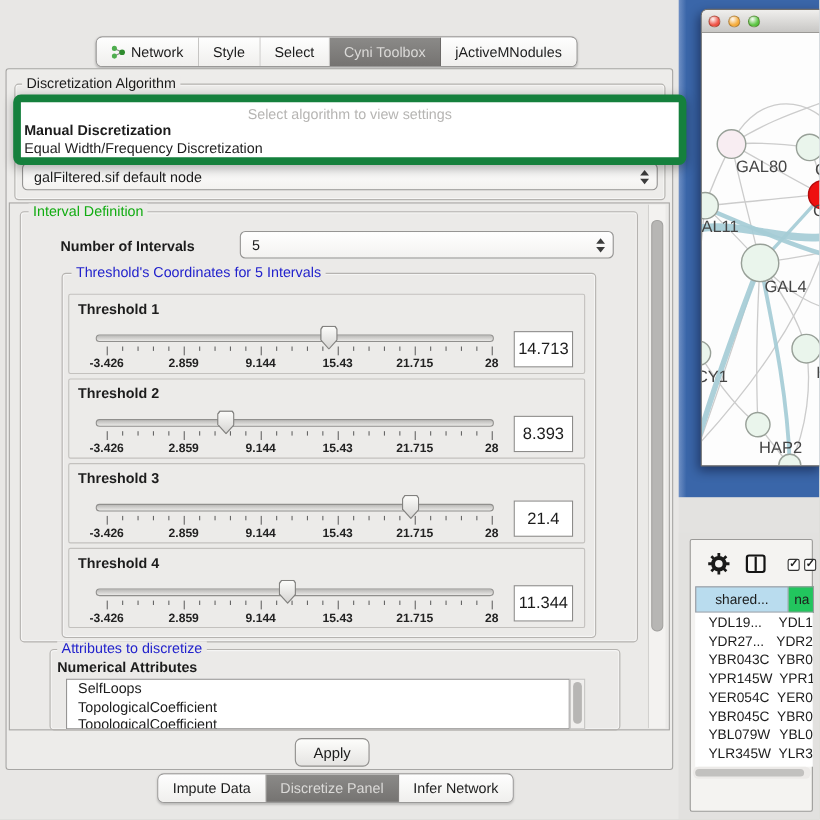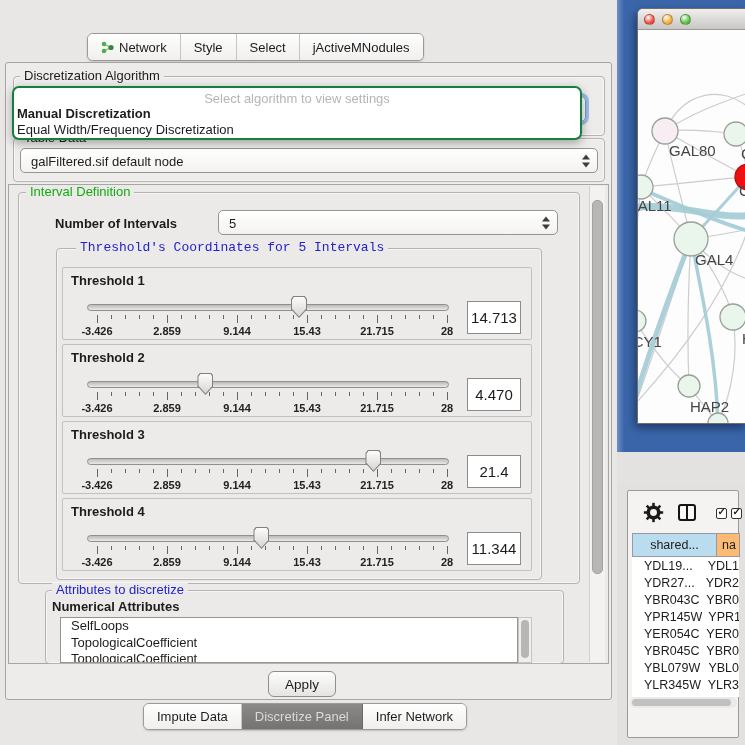--- a/index.html
+++ b/index.html
@@ -35,40 +35,40 @@
 
   .algo-group{left:13px;top:76px;width:590px;height:58px;}
   .algo-title{left:20px;top:69px;}
   .combo{position:absolute;background:linear-gradient(#ffffff,#f3f2f0);border:1px solid #969594;border-radius:5px;box-sizing:border-box;}
   .combo-text{position:absolute;left:10px;top:50%;transform:translateY(-50%);white-space:nowrap;}
   .spinner{position:absolute;right:7px;top:50%;transform:translateY(-50%);width:8px;height:13px;}
   .spinner:before{content:"";position:absolute;left:0;top:0;border-left:4px solid transparent;border-right:4px solid transparent;border-bottom:5px solid #3c3c3c;}
   .spinner:after{content:"";position:absolute;left:0;bottom:0;border-left:4px solid transparent;border-right:4px solid transparent;border-top:5px solid #3c3c3c;}
   .algo-combo{left:20px;top:96px;width:566px;height:26px;z-index:5;border-color:#6a96d6;box-shadow:0 0 0 3px rgba(110,160,225,.65);}
 
-  .popup{position:absolute;left:12px;top:86px;width:566px;height:50px;background:#ffffff;border:2px solid #15803d;border-radius:7px;
-         box-shadow:0 3px 10px rgba(0,0,0,.32);z-index:30;}
+  .popup{position:absolute;left:12px;top:86px;width:566px;height:50px;background:#ffffff;border:7px solid #15803d;border-radius:7px;
+         box-shadow:0 3px 10px rgba(0,0,0,.32);z-index:30;padding-left:32px;}
   .popup-ph{position:absolute;left:0;right:0;top:3px;text-align:center;color:#b6b5b3;}
   #popup-options{position:absolute;left:3px;top:18px;right:3px;}
   .popup-opt{line-height:15.5px;white-space:nowrap;}
 
   .td-group{left:13px;top:138px;width:590px;height:42px;}
   .td-title{left:20px;top:131px;}
   .td-combo{left:20px;top:148px;width:578px;height:25px;}
 
   .scrollpane{left:8px;top:184px;width:601px;height:480px;background:#ebeae8;border:1px solid #a7a6a4;box-sizing:border-box;}
   .vscroll{left:589px;top:186px;width:15px;height:476px;background:#f3f2f0;border-left:1px solid #d2d1cf;}
   .vthumb{position:absolute;left:2px;top:14px;width:9px;height:372px;background:#b7b6b4;border:1px solid #a3a2a0;border-radius:5px;}
 
   .interval-group{left:18px;top:192px;width:560px;height:390px;}
   .ig-title{left:26px;top:185px;}
   .noi-label{position:absolute;left:55px;top:216px;font-weight:bold;}
   .noi-combo{left:218px;top:210px;width:340px;height:25px;}
   .thr-group{left:56px;top:248px;width:484px;height:330px;}
-  .thr-title{left:76px;top:241px;font-family:Liberation Mono, monospace;}
+  .thr-title{left:65px;top:241px;}
 
   .th-row{position:absolute;left:62px;width:470px;height:73px;background:#ecebe9;border:1px solid #c3c1be;border-radius:2px;box-sizing:border-box;}
   .th-label{position:absolute;left:8px;top:5px;font-weight:bold;text-align:center;}
   .th-track{position:absolute;left:24px;top:36px;width:362px;height:7px;border-radius:4px;background:linear-gradient(#bbbab8,#eae9e7);border:1px solid #908f8d;box-sizing:border-box;}
   .th-ticks{position:absolute;left:34px;top:47px;width:350px;height:9px;}
   .tick{position:absolute;top:0;width:1px;background:#666;}
   .tick.major{height:8px;}
   .tick.minor{height:4px;}
   .th-ticklabels{position:absolute;left:34px;top:57px;width:350px;height:13px;}
   .ticklabel{position:absolute;transform:translateX(-50%);font-size:11px;font-weight:bold;white-space:nowrap;color:#222;}
@@ -103,21 +103,21 @@
   .tp-body{left:617px;top:484px;width:128px;height:261px;background:#e2e1df;}
   .tp-inner{position:absolute;left:10px;top:6px;width:112px;height:248px;background:#f4f3f1;border:1px solid #9b9a98;border-radius:2px;box-sizing:border-box;}
   .gear{position:absolute;left:15px;top:11px;width:21px;height:21px;}
   .split-icon{position:absolute;left:50px;top:13px;width:18px;height:17px;border:2px solid #141414;border-radius:3px;box-sizing:border-box;background:#f8f7f5;}
   .split-icon:before{content:"";position:absolute;left:50%;top:0;bottom:0;width:2px;margin-left:-1px;background:#141414;}
   .cb{position:absolute;top:17px;width:11px;height:11px;border:1.5px solid #333;border-radius:2px;background:#fff;box-sizing:border-box;}
   .cb:after{content:"\2713";position:absolute;left:0.5px;top:-3.5px;font-size:10px;font-weight:bold;color:#222;}
   .cb1{left:88px;} .cb2{left:103px;}
   .tp-header{position:absolute;left:4px;top:42px;height:24px;display:flex;}
   .th-c1{width:85px;border:1px solid #9a999f;box-sizing:border-box;display:flex;align-items:center;justify-content:center;font-size:12.5px;}
-  .th-c2{width:23px;background:#fdba74;border:1px solid #9a999f;border-left:none;box-sizing:border-box;display:flex;align-items:center;padding-left:5px;font-size:12.5px;overflow:hidden;}
+  .th-c2{width:23px;background:#22c55e;border:1px solid #9a999f;border-left:none;box-sizing:border-box;display:flex;align-items:center;padding-left:5px;font-size:12.5px;overflow:hidden;}
   #tp-rows{position:absolute;left:4px;top:66px;width:107px;height:140px;overflow:hidden;background:#fff;}
   .tp-row{height:17px;display:flex;align-items:center;font-size:12.5px;}
   .tp-c1{width:85px;padding-left:12px;box-sizing:border-box;white-space:nowrap;}
   .tp-c2{padding-left:6px;white-space:nowrap;}
   .tp-hscroll{position:absolute;left:2px;top:206px;width:107px;height:11px;background:#eceae8;border-radius:5px;}
   .tp-hthumb{position:absolute;left:2px;top:2px;width:99px;height:7px;background:#c2c1bf;border-radius:4px;}
 </style>
 </head>
 <body>
 
@@ -137,20 +137,23 @@
             <circle cx="10" cy="6.5" r="2.6" fill="#2e8b2e"></circle>
           </svg>
         </span>
         <span>Network</span>
       </div>
       <div class="tab">
         <span>Style</span>
       </div>
       <div class="tab">
         <span>Select</span>
+      </div>
+      <div class="tab active">
+        <span>Cyni Toolbox</span>
       </div>
       <div class="tab">
         <span>jActiveMNodules</span>
       </div>
     </div>
 
   <div class="abs main-panel"></div>
 
   <div class="groupbox algo-group"></div>
   <span class="group-title algo-title">Discretization Algorithm</span>
@@ -413,21 +416,21 @@
         <span class="ticklabel" style="left: 0px;">-3.426</span>
         <span class="ticklabel" style="left: 70px;">2.859</span>
         <span class="ticklabel" style="left: 140px;">9.144</span>
         <span class="ticklabel" style="left: 210px;">15.43</span>
         <span class="ticklabel" style="left: 280px;">21.715</span>
         <span class="ticklabel" style="left: 350px;">28</span>
       </div>
       <div class="th-thumb" style="left: 134.499px;">
         <div class="th-thumb-in"></div>
       </div>
-      <div class="th-value">4.470</div>
+      <div class="th-value">8.393</div>
     </div>
     <div class="th-row" style="top: 421px;">
       <div class="th-label">Threshold 3</div>
       <div class="th-track"></div>
       <div class="th-ticks">
         <span class="tick major" style="left: 0px;"></span>
         <span class="tick minor" style="left: 14px;"></span>
         <span class="tick minor" style="left: 28px;"></span>
         <span class="tick minor" style="left: 42px;"></span>
         <span class="tick minor" style="left: 56px;"></span>

